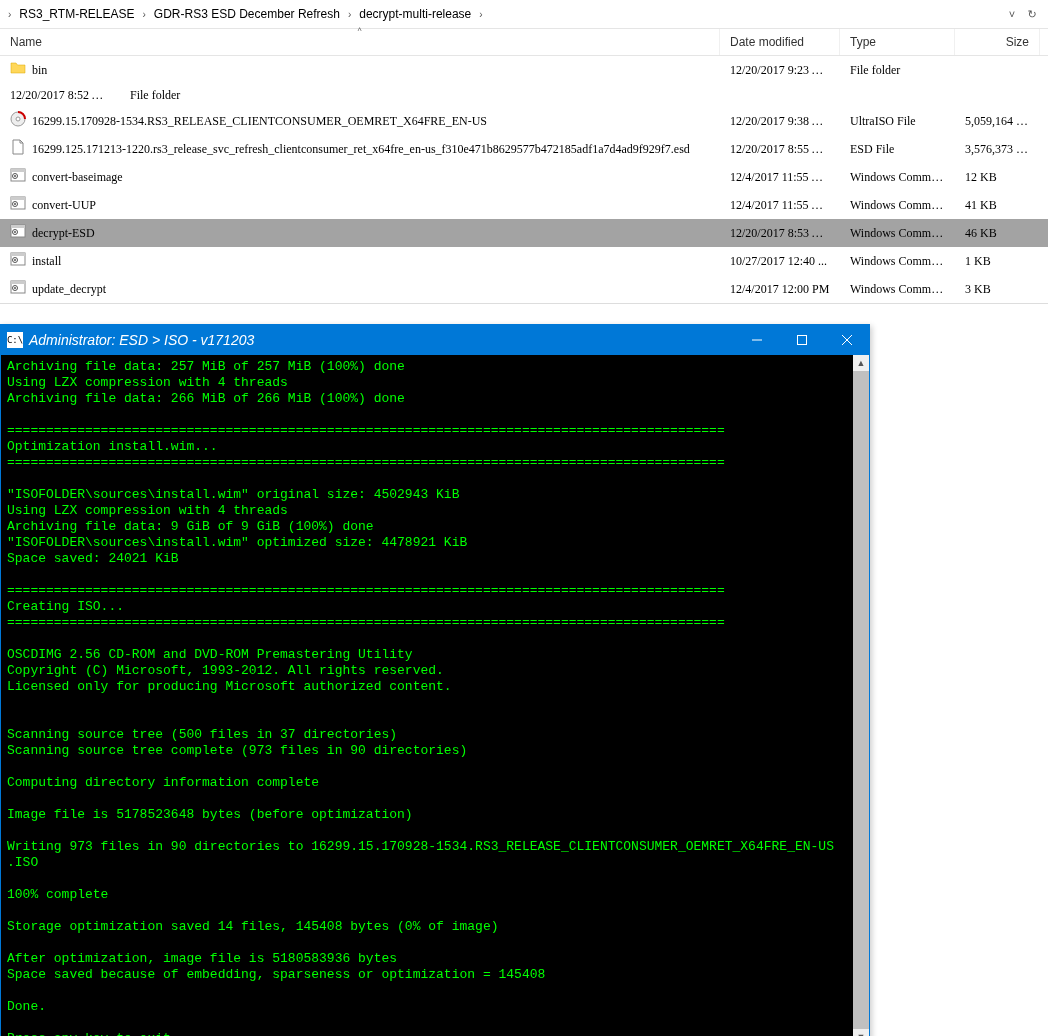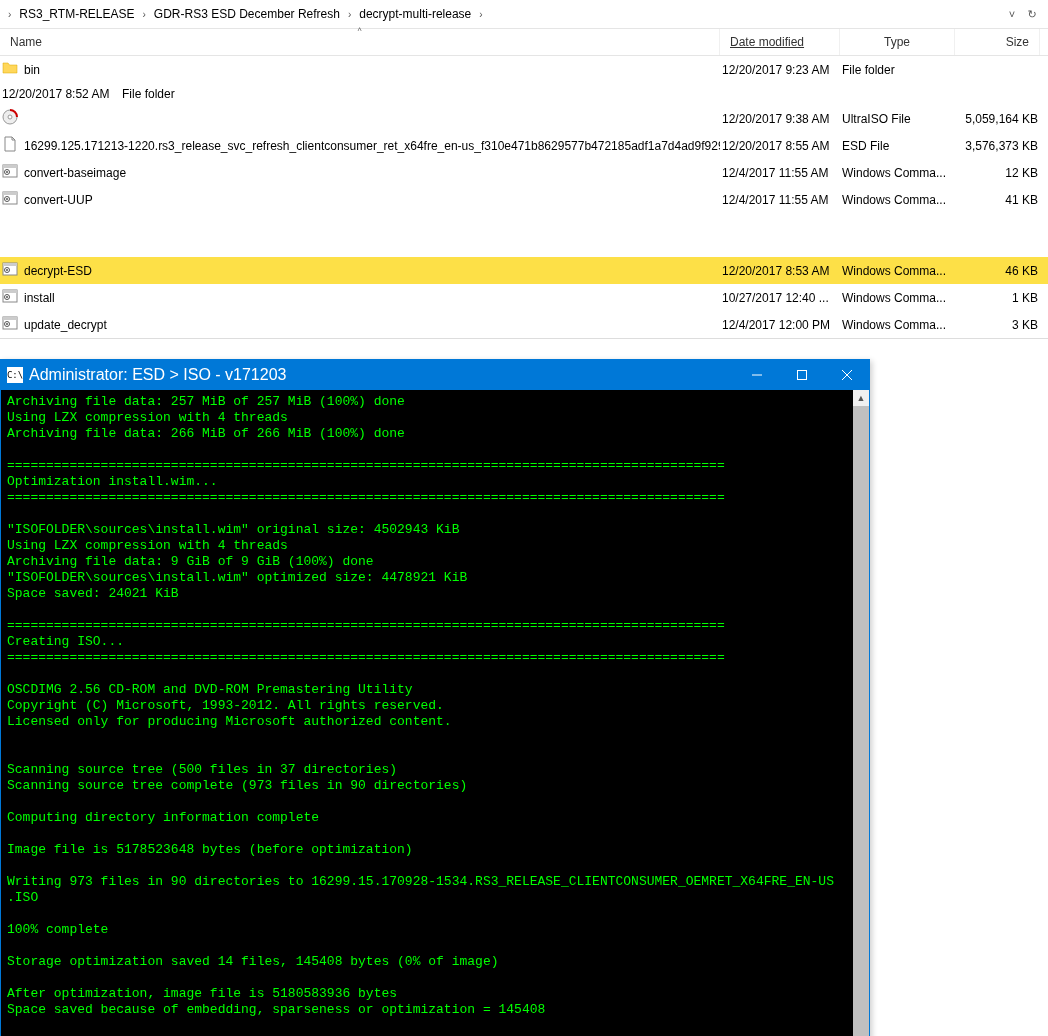--- a/index.html
+++ b/index.html
@@ -6,37 +6,37 @@
   body { margin: 0; font-family: "Segoe UI", Arial, sans-serif; font-size: 12px; background: #fff; color: #000; width: 1048px; }
   .explorer { border-bottom: 1px solid #ddd; }
   .breadcrumb-bar { display: flex; align-items: center; padding: 4px 6px; border-bottom: 1px solid #e5e5e5; }
   .crumb { padding: 2px 6px; cursor: pointer; text-align: center; }
   .bc-sep { color: #555; padding: 0 2px; font-size: 10px; }
   .nav-btn { width: 20px; height: 20px; display: flex; align-items: center; justify-content: center; cursor: pointer; border: 1px solid transparent; font-size: 11px; color:#555; }
   .spacer { flex: 1; }
   .columns-header { display: flex; border-bottom: 1px solid #e5e5e5; font-size: 12px; color: #333; }
   .col { padding: 6px 10px; border-right: 1px solid #f0f0f0; cursor: pointer; }
   .col-name { flex: 0 0 720px; position: relative; }
-  .col-date { flex: 0 0 120px; text-decoration: underline; }
-  .col-type { flex: 0 0 115px; text-align: center; }
+  .col-date { flex: 0 0 120px; }
+  .col-type { flex: 0 0 115px; }
   .col-size { flex: 0 0 85px; text-align: right; }
   .sort-ind { position: absolute; top: -4px; left: 50%; transform: translateX(-50%); font-size: 8px; color: #666; }
   .rows { }
   .row { display: flex; align-items: center; padding: 2px 0; }
-  .row.selected { background: #fde047; margin-top: 44px; }
-  .rc { padding: 2px 2px; white-space: nowrap; overflow: hidden; text-overflow: ellipsis; }
+  .row.selected { background: #a3a3a3; }
+  .rc { padding: 2px 10px; white-space: nowrap; overflow: hidden; text-overflow: ellipsis; font-family: Liberation Serif, serif; }
   .rc-name { flex: 0 0 720px; display: flex; align-items: center; gap: 6px; }
   .rc-date { flex: 0 0 120px; }
   .rc-type { flex: 0 0 115px; }
-  .rc-size { flex: 0 0 85px; text-align: right; }
+  .rc-size { flex: 0 0 85px; }
   .ico { width: 16px; height: 16px; flex: none; }
   .terminal-window { width: 870px; margin: 20px 0 0 0; border: 1px solid #0078d7; box-shadow: 2px 2px 6px rgba(0,0,0,0.2); }
   .titlebar { background: #0078d7; color: #fff; display: flex; align-items: center; height: 30px; }
   .tb-icon { width: 16px; height: 16px; margin: 0 6px; background: #fff; display:inline-flex; align-items:center; justify-content:center; font-size:9px; font-family:monospace; color:#000;}
-  .tb-title { flex: 1; font-size: 16px; }
+  .tb-title { flex: 1; font-size: 14px; font-style: italic; }
   .tb-btn { width: 45px; height: 30px; display: flex; align-items: center; justify-content: center; cursor: pointer; font-size: 12px; }
   .term-body { position: relative; background: #000; height: 690px; }
   .term-text { color: #00ff00; font-family: Consolas, "Courier New", monospace; font-size: 13px; line-height: 16px; padding: 4px 6px; white-space: pre; overflow: hidden; height: 100%; }
   .term-scroll { position: absolute; right: 0; top: 0; width: 16px; height: 100%; background: #f0f0f0; }
   .term-thumb { background: #c0c0c0; width: 100%; }
   .term-arrow { width: 16px; height: 16px; display:flex; align-items:center; justify-content:center; font-size:9px; color:#555; cursor:pointer; }
 </style>
 </head>
 <body>
 
@@ -81,20 +81,21 @@
         <div class="rc rc-type">File folder</div>
         <div class="rc rc-size"></div>
       </div>
       <div class="row">
         <div class="rc rc-name">
           <span><svg class="ico" viewBox="0 0 16 16">
               <circle cx="8" cy="8" r="7" fill="#eee" stroke="#999"></circle>
               <circle cx="8" cy="8" r="2" fill="#fff" stroke="#999"></circle>
               <path d="M8 1 A7 7 0 0 1 15 8" fill="none" stroke="#c00" stroke-width="2"></path>
             </svg></span>
+          <span>16299.15.170928-1534.RS3_RELEASE_CLIENTCONSUMER_OEMRET_X64FRE_EN-US</span>
         </div>
         <div class="rc rc-date">12/20/2017 9:38 AM</div>
         <div class="rc rc-type">UltraISO File</div>
         <div class="rc rc-size">5,059,164 KB</div>
       </div>
       <div class="row">
         <div class="rc rc-name">
           <span><svg class="ico" viewBox="0 0 16 16">
               <path d="M3 1h7l3 3v11H3z" fill="#fff" stroke="#888"></path>
               <path d="M10 1v3h3" fill="none" stroke="#888"></path>

